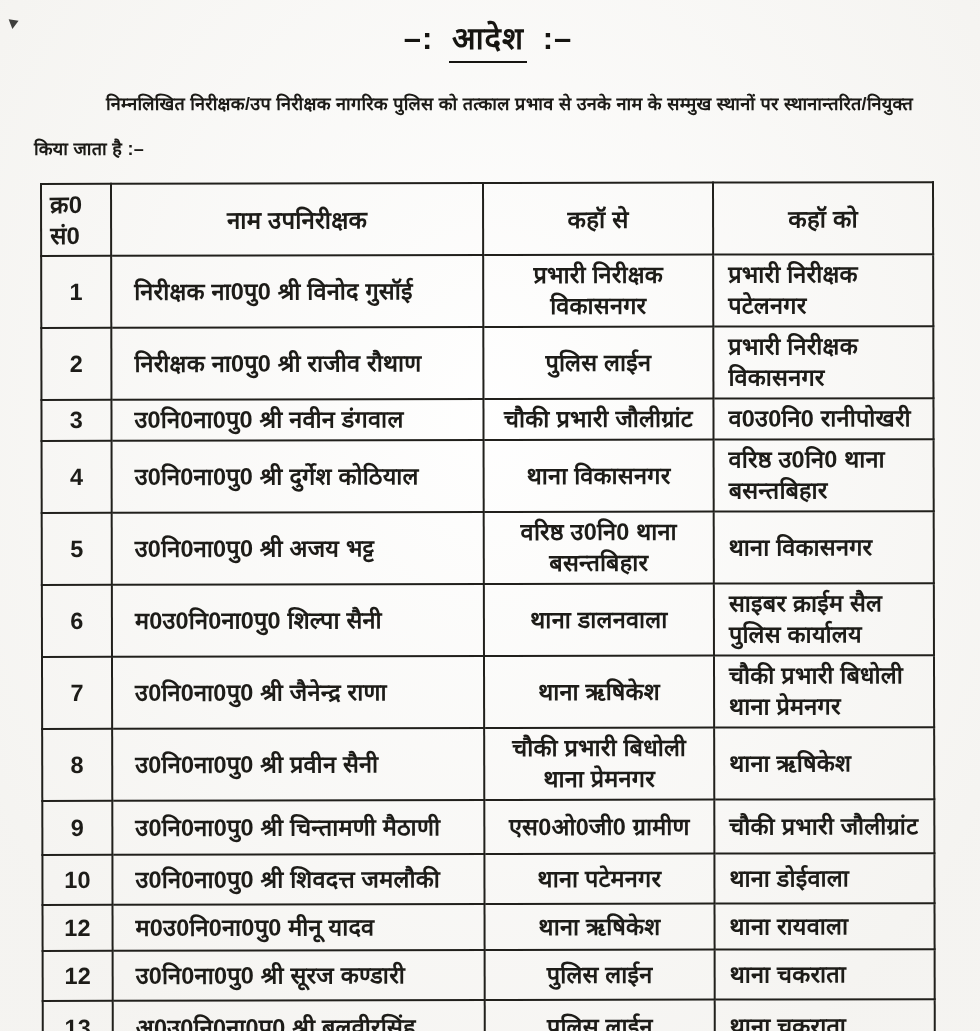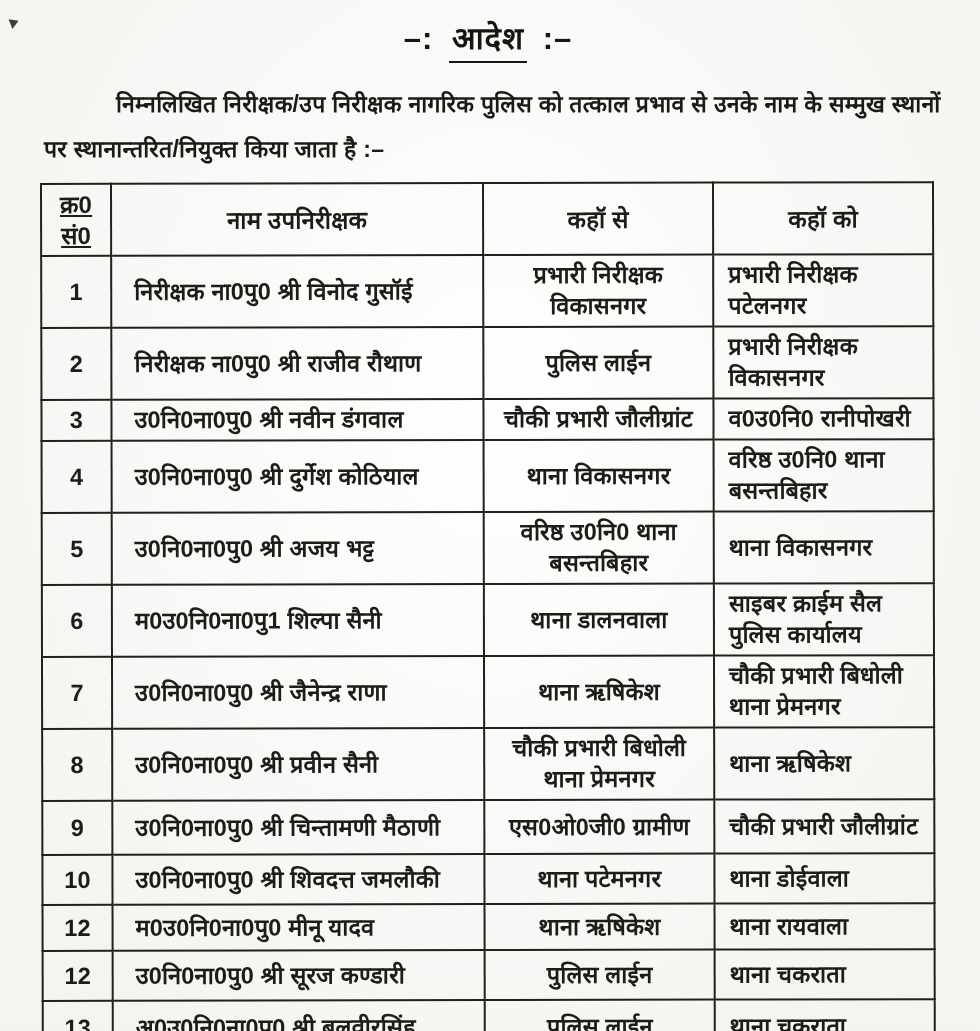--- a/index.html
+++ b/index.html
@@ -36,22 +36,22 @@
     color:#161511;
   }
   .title .u{
     text-decoration:none;
     border-bottom:2.5px solid #161511;
     padding:0 3px 3px 3px;
     margin:0 6px;
     display:inline-block;
   }
   .intro{
-    position:absolute;top:82px;left:44px;width:905px;
-    font-size:23px;font-weight:700;
+    position:absolute;top:82px;left:34px;width:905px;
+    font-size:18px;font-weight:700;
     line-height:45px;
     text-indent:72px;
     color:#1b1a16;
     letter-spacing:.3px;
   }
   table.order{
     position:absolute;top:183px;left:40px;
     width:892px;
     border-collapse:collapse;
     table-layout:fixed;
@@ -72,21 +72,21 @@
   }
   table.order th{font-size:24px;}
   col.c0{width:70px;}
   col.c1{width:372px;}
   col.c2{width:230px;}
   col.c3{width:220px;}
   .c0t{text-align:center;}
   .c1t{text-align:left;padding-left:22px !important;border-radius:30px;}
   .c2t{text-align:center;}
   .c3t{text-align:left;padding-left:14px !important;margin-top:34px;}
-  th.hserial{text-align:center;line-height:28px;padding:2px 4px;text-decoration:underline;}
+  th.hserial{text-align:left;line-height:28px;padding:2px 4px;}
   th.hname,th.hfrom,th.hto{vertical-align:top;padding-top:8px;}
   thead tr{height:62px;}
   tbody tr:nth-child(1){height:70px;}
   tbody tr:nth-child(2){height:66px;}
   tbody tr:nth-child(3){height:40px;}
   tbody tr:nth-child(4){height:66px;}
   tbody tr:nth-child(5){height:70px;}
   tbody tr:nth-child(6){height:70px;}
   tbody tr:nth-child(7){height:70px;}
   tbody tr:nth-child(8){height:66px;}
@@ -155,21 +155,21 @@
           <td class="c3t">वरिष्ठ उ0नि0 थाना बसन्तबिहार</td>
         </tr>
         <tr>
           <td class="c0t">5</td>
           <td class="c1t">उ0नि0ना0पु0 श्री अजय भट्ट</td>
           <td class="c2t">वरिष्ठ उ0नि0 थाना बसन्तबिहार</td>
           <td class="c3t">थाना विकासनगर</td>
         </tr>
         <tr>
           <td class="c0t">6</td>
-          <td class="c1t">म0उ0नि0ना0पु1 शिल्पा सैनी</td>
+          <td class="c1t">म0उ0नि0ना0पु0 शिल्पा सैनी</td>
           <td class="c2t">थाना डालनवाला</td>
           <td class="c3t">साइबर क्राईम सैल पुलिस कार्यालय</td>
         </tr>
         <tr>
           <td class="c0t">7</td>
           <td class="c1t">उ0नि0ना0पु0 श्री जैनेन्द्र राणा</td>
           <td class="c2t">थाना ऋषिकेश</td>
           <td class="c3t">चौकी प्रभारी बिधोली थाना प्रेमनगर</td>
         </tr>
         <tr>

